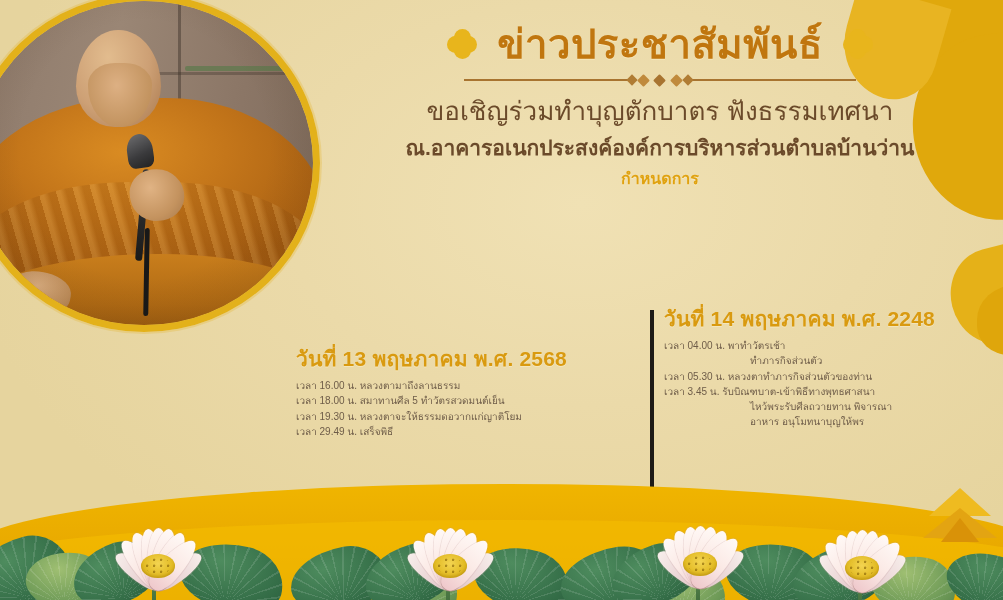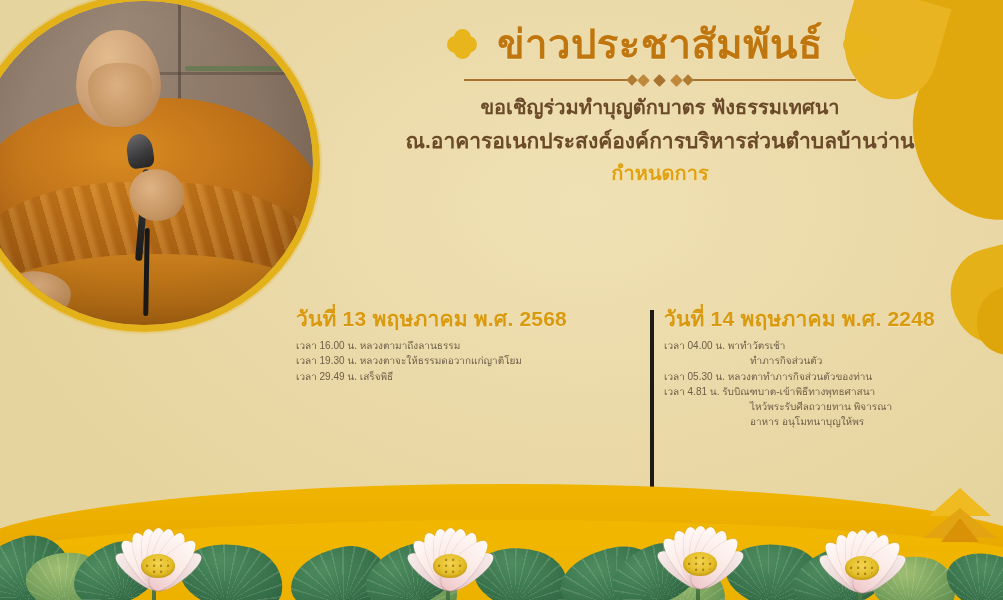--- a/index.html
+++ b/index.html
@@ -188,45 +188,45 @@
   }
   .divider .mid i:nth-child(1){left:0;}
   .divider .mid i:nth-child(2){left:16px;background:#A87430;}
   .divider .mid i:nth-child(3){right:0;}
 
   .sub1{
     margin-top:10px;font-size:25px;font-weight:bold;color:#6B4A2A;
     line-height:1.28;white-space:nowrap;
   }
   .sub2{
-    margin-top:8px;font-size:20px;font-weight:bold;color:#6B4A2A;
+    margin-top:8px;font-size:26px;font-weight:normal;color:#6B4A2A;
     line-height:1.28;white-space:nowrap;
   }
   .monk-name{
     margin-top:8px;font-size:34px;font-weight:bold;color:#E0A210;
     line-height:1.2;white-space:nowrap;
     text-shadow:0 1px 0 rgba(255,245,210,.5);
   }
   .venue{
     margin-top:6px;font-size:21px;font-weight:bold;color:#6B4A2A;
     line-height:1.3;white-space:nowrap;
   }
   .schedule-word{
-    margin-top:7px;font-size:20px;font-weight:bold;color:#E0A210;
+    margin-top:7px;font-size:16px;font-weight:bold;color:#E0A210;
     line-height:1.2;
     text-shadow:0 1px 0 rgba(255,245,210,.5);
   }
 
   
   .cols{
     position:absolute;left:296px;top:306px;width:700px;height:215px;
     display:flex;
   }
   .col{position:relative;}
-  .col-left{width:348px;padding-right:14px;box-sizing:border-box;}
+  .col-left{width:348px;padding-right:14px;box-sizing:border-box;margin-top:40px;}
   .col-right{width:344px;padding-left:20px;box-sizing:border-box;}
   .col-divider{
     position:absolute;left:354px;top:4px;width:4px;height:197px;
     background:#1E1B17;
   }
   .day-head{
     font-size:21px;font-weight:bold;color:#D99A10;
     letter-spacing:.2px;line-height:1.2;margin-bottom:7px;
     text-shadow:0 1px 0 rgba(255,245,210,.45);
   }
@@ -379,34 +379,35 @@
     <div class="sub2">ขอเชิญร่วมทำบุญตักบาตร ฟังธรรมเทศนา</div>
     <div class="venue">ณ.อาคารอเนกประสงค์องค์การบริหารส่วนตำบลบ้านว่าน</div>
     <div class="schedule-word">กำหนดการ</div>
   </div>
 
   <div class="cols">
 
     <div class="col col-left">
       <div class="day-head">วันที่ 13 พฤษภาคม พ.ศ. 2568</div>
       <div class="item">เวลา 16.00 น. หลวงตามาถึงลานธรรม</div>
+      <div class="item">เวลา 18.00 น. สมาทานศีล 5 ทำวัตรสวดมนต์เย็น</div>
       <div class="item">เวลา 19.30 น. หลวงตาจะให้ธรรมดอวากแก่ญาติโยม</div>
       <div class="item">เวลา 29.49 น. เสร็จพิธี</div>
     </div>
 
     <div class="col-divider"></div>
 
     <div class="col col-right">
       <div class="day-head">วันที่ 14 พฤษภาคม พ.ศ. 2248</div>
       <div class="item">เวลา 04.00 น. พาทำวัตรเช้า</div>
       <div class="item">
           <span class="cont">ทำภารกิจส่วนตัว</span>
         </div>
       <div class="item">เวลา 05.30 น. หลวงตาทำภารกิจส่วนตัวของท่าน</div>
-      <div class="item">เวลา 4.81 น. รับบิณฑบาต-เข้าพิธีทางพุทธศาสนา</div>
+      <div class="item">เวลา 3.45 น. รับบิณฑบาต-เข้าพิธีทางพุทธศาสนา</div>
       <div class="item">
           <span class="cont">ไหว้พระรับศีลถวายทาน พิจารณา</span>
         </div>
       <div class="item">
           <span class="cont">อาหาร อนุโมทนาบุญให้พร</span>
         </div>
     </div>
   </div>
 
   <div class="bottom-band"></div>

